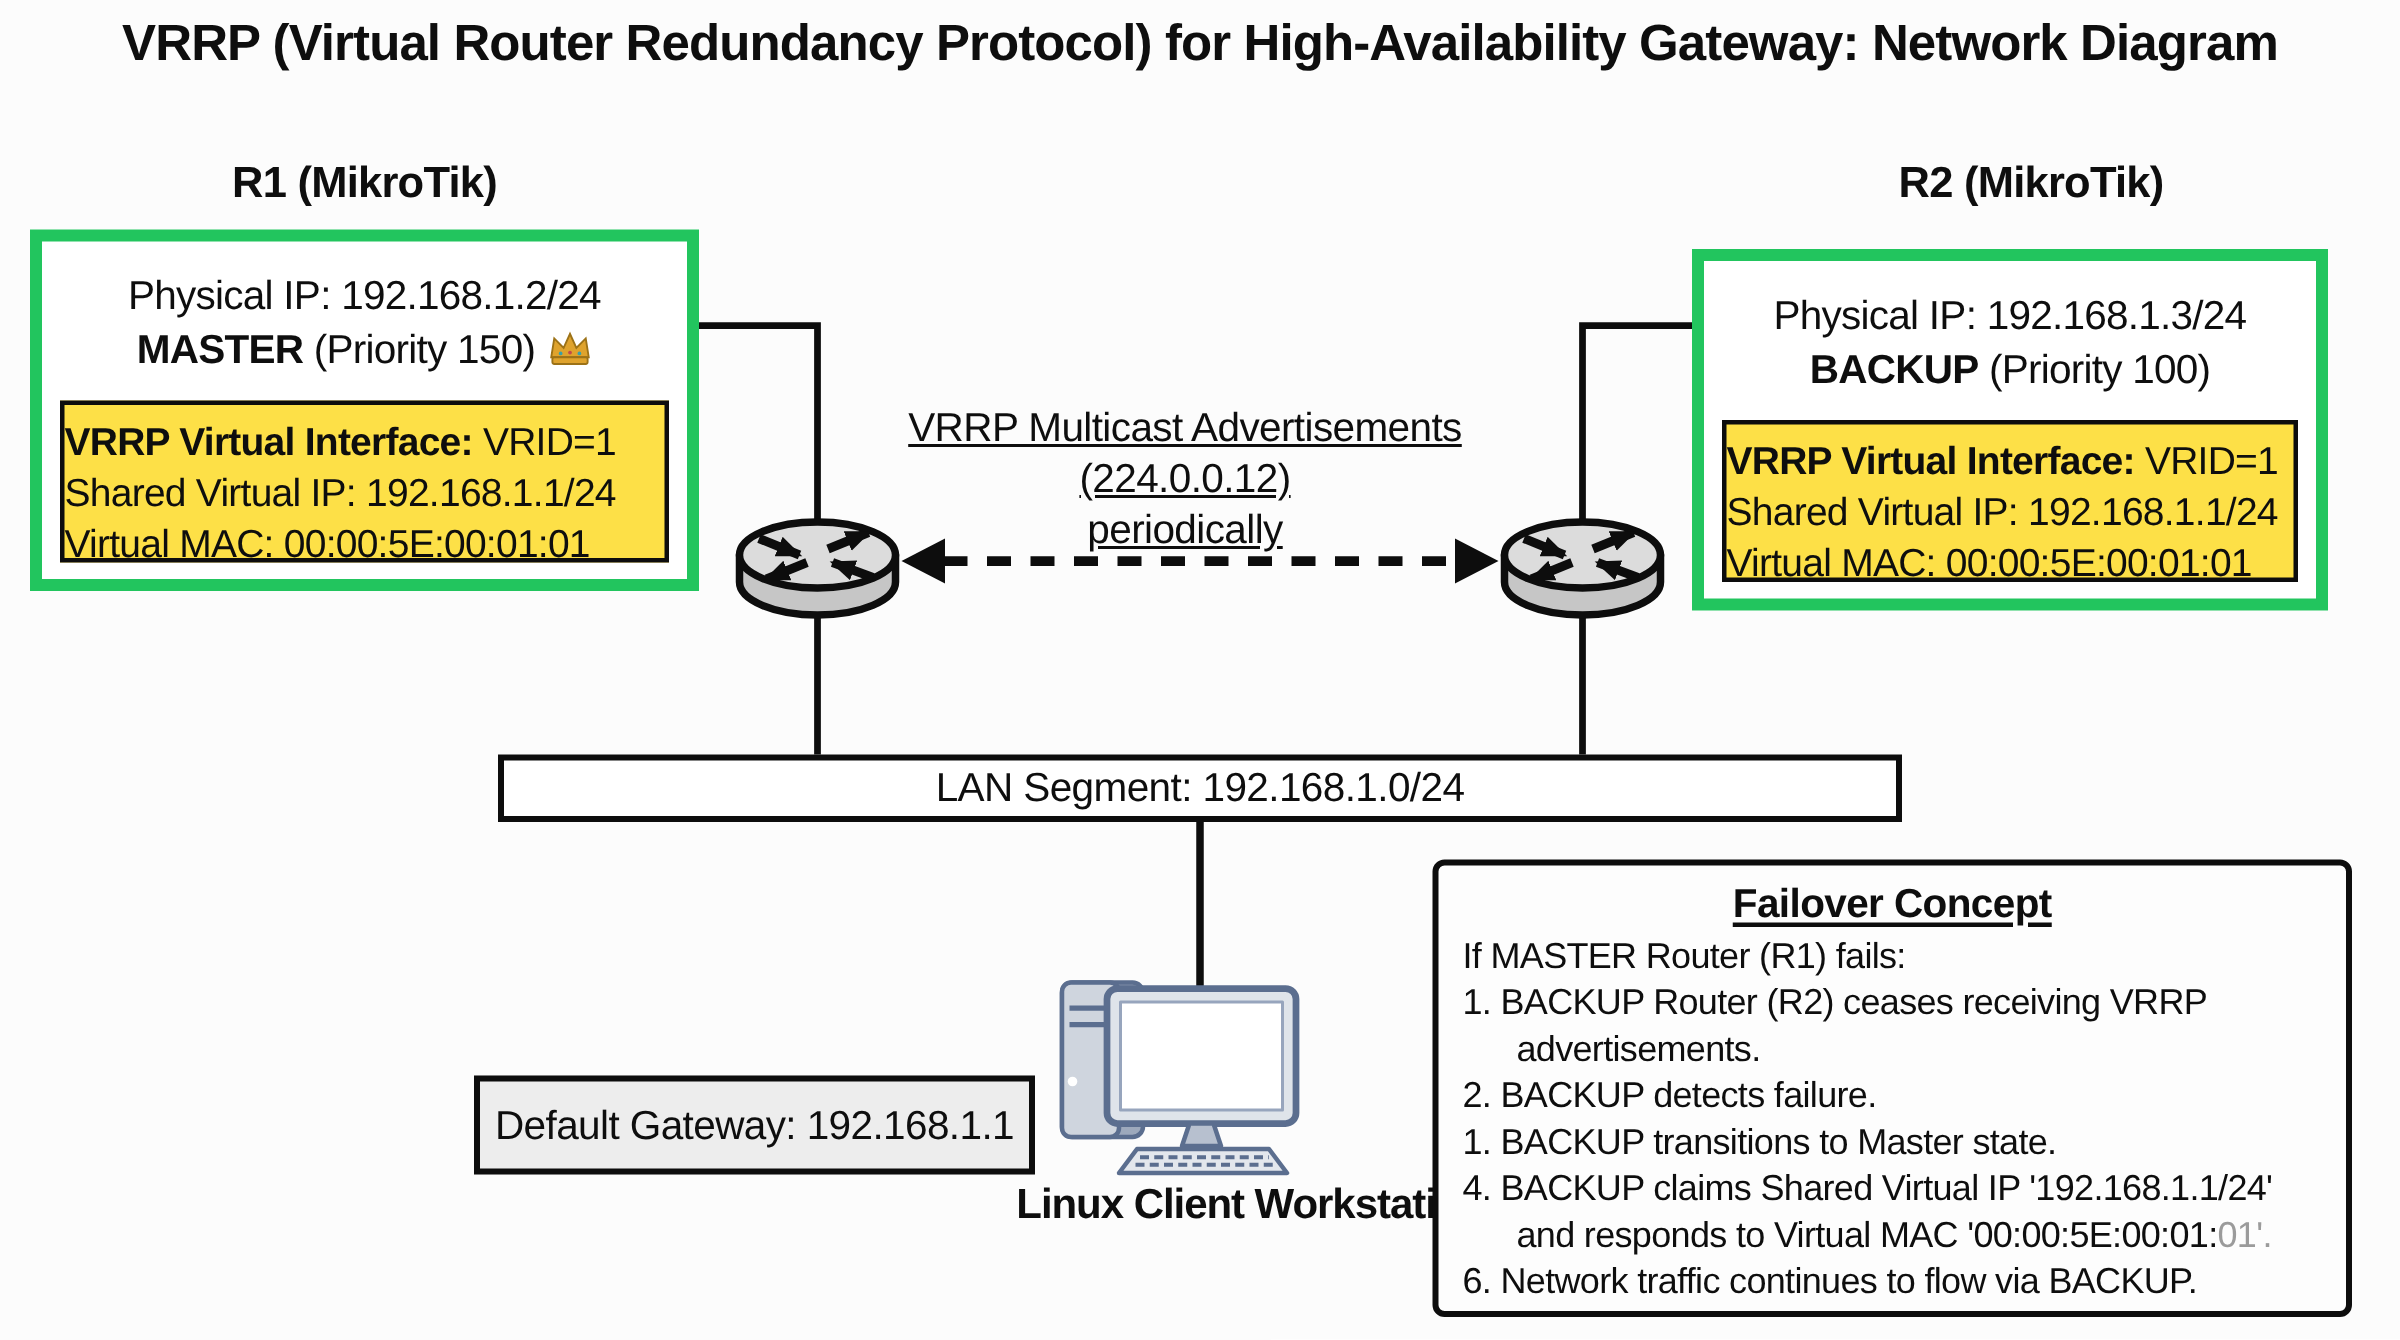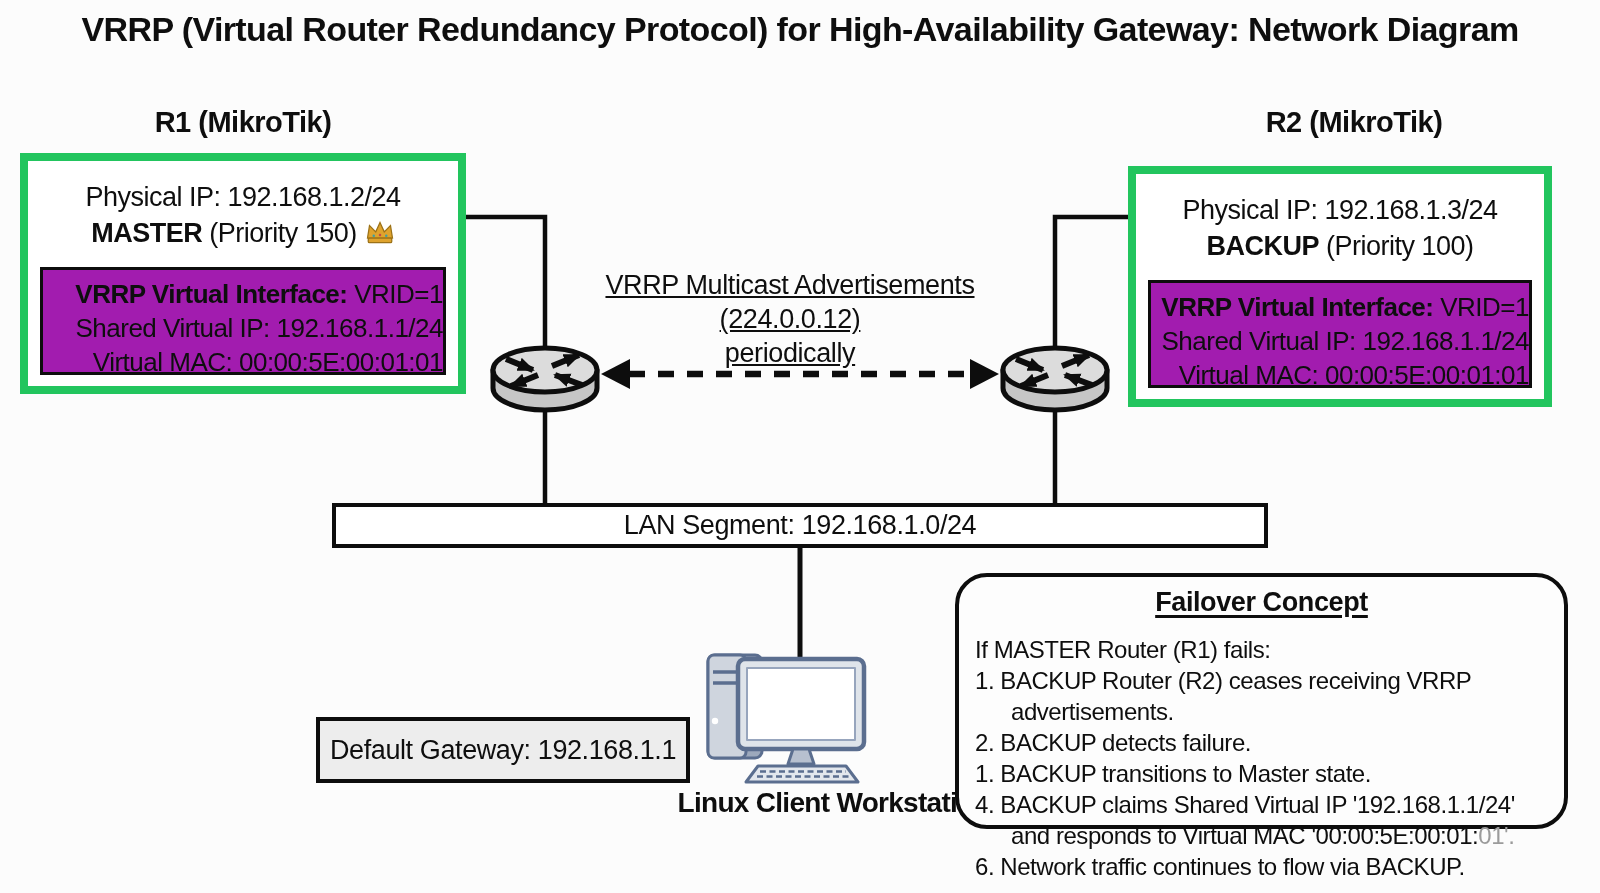--- a/index.html
+++ b/index.html
@@ -19,22 +19,22 @@
     top:106px;text-align:center;font-size:29px;font-weight:700;letter-spacing:-0.5px;
   }
   .rbox{
     box-sizing:border-box;background:#ffffff;border:8px solid #22c55e;
     height:241px;z-index:2;
   }
   .rbox-lines{padding-top:18px;text-align:center;font-size:27px;line-height:36px;letter-spacing:-0.5px;}
   .b{font-weight:700;}
   .vrrp-inner{
     position:absolute;left:12px;right:12px;bottom:11px;top:106px;
-    box-sizing:border-box;background:#a21caf;border:3px solid #0d0d0d;
-    text-align:right;font-size:26px;line-height:34px;letter-spacing:-0.5px;
+    box-sizing:border-box;background:#fde047;border:3px solid #0d0d0d;
+    text-align:left;font-size:26px;line-height:34px;letter-spacing:-0.5px;
     padding-top:7px;
   }
   .crown{display:inline-block;vertical-align:-3px;margin-left:8px;}
   
   #multicast{
     top:268px;left:580px;width:420px;text-align:center;
     font-size:27px;line-height:34px;letter-spacing:-0.4px;z-index:2;text-decoration:underline;
   }
   
   #lan-box{
@@ -50,30 +50,30 @@
     display:flex;align-items:center;justify-content:center;
     font-size:27px;letter-spacing:-0.4px;margin-top:32px;
   }
   
   #ws-label{
     top:787px;left:610px;width:380px;text-align:right;
     font-size:28px;font-weight:700;letter-spacing:-0.7px;z-index:2;white-space:nowrap;
   }
   
   #failover{
-    top:573px;left:955px;width:613px;height:256px;box-sizing:border-box;
-    background:#fdfdfd;border:4px solid #0d0d0d;border-radius:32px;z-index:3;
+    top:573px;left:955px;width:613px;height:305px;box-sizing:border-box;
+    background:#fdfdfd;border:4px solid #0d0d0d;border-radius:8px;z-index:3;
   }
   #failover .fo-title{
     margin-top:7px;text-align:center;font-size:27px;font-weight:700;
     text-decoration:underline;text-decoration-thickness:3px;text-underline-offset:4px;
     letter-spacing:-0.4px;line-height:36px;
   }
   #failover .fo-body{
-    padding:2px 12px 0 16px;font-size:24px;line-height:31px;letter-spacing:-0.45px;margin-top:12px;
+    padding:2px 12px 0 16px;font-size:24px;line-height:31px;letter-spacing:-0.45px;
   }
   #failover .step{padding-left:36px;text-indent:-36px;}
   .muted{color:#9b9b9b;}
   
   #wires{top:0;left:0;z-index:1;}
 </style>
 </head>
 <body>
 
 <div id="stage">

